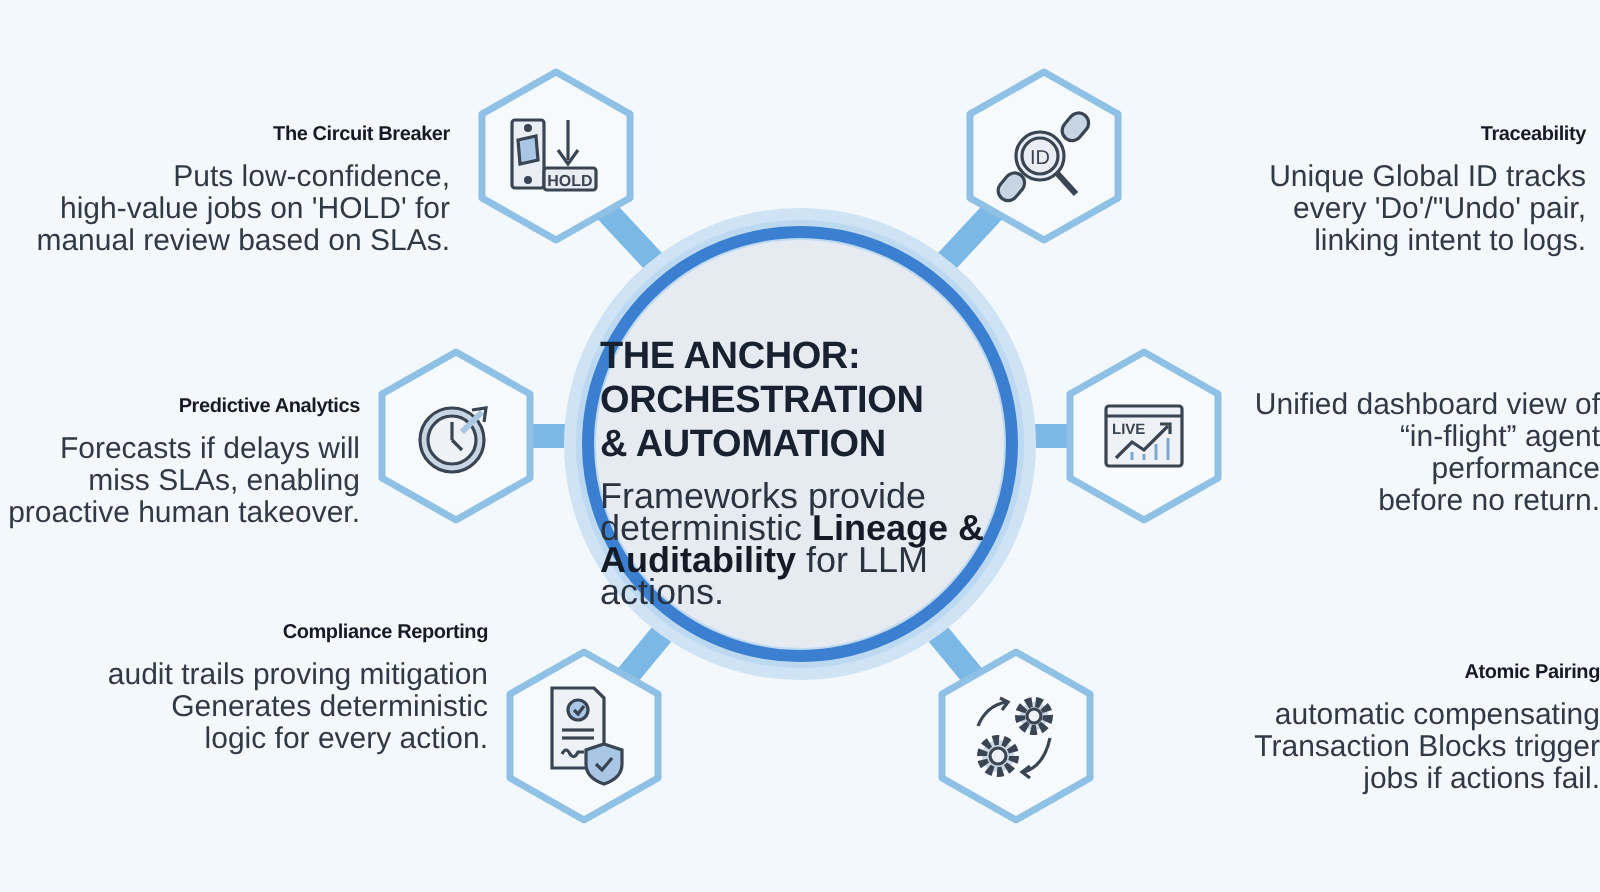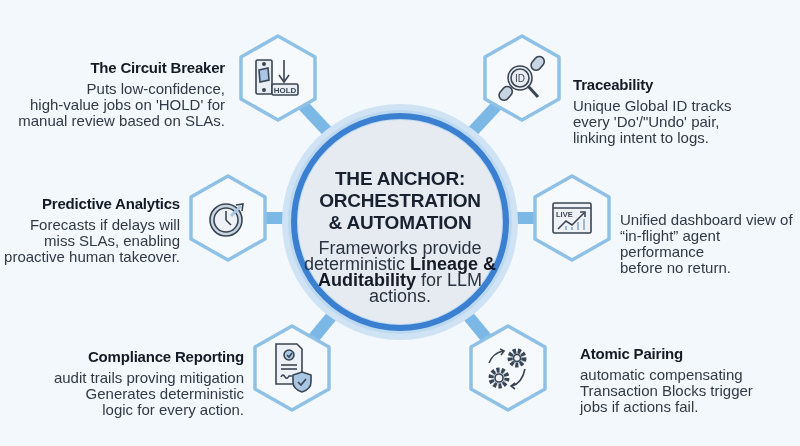--- a/index.html
+++ b/index.html
@@ -4,25 +4,25 @@
 <style>
   html, body { margin: 0; padding: 0; }
   body {
     width: 800px; height: 446px; overflow: hidden;
     background: #f3f8fc;
     font-family: "Liberation Sans", "DejaVu Sans", sans-serif;
     position: relative;
   }
   #diagram { position: absolute; left: 0; top: 0; width: 800px; height: 446px; }
   .feature { position: absolute; color: #2a3340; }
-  .feature .title { font-weight: bold; font-size: 15px; color: #141b26; line-height: 18px; margin-bottom: 4px; letter-spacing: -0.2px; }
+  .feature .title { font-weight: bold; font-size: 10px; color: #141b26; line-height: 18px; margin-bottom: 4px; letter-spacing: -0.2px; }
   .feature .desc { font-size: 15px; line-height: 16px; color: #303a46; }
   .feature.left { text-align: right; }
-  .feature.right { text-align: left; margin-top: 17px; }
-  .center-text { position: absolute; left: 300px; top: 168px; width: 200px; text-align: center; }
+  .feature.right { text-align: right; }
+  .center-text { position: absolute; left: 300px; top: 168px; width: 200px; }
   .center-title { font-weight: bold; font-size: 19px; line-height: 22px; color: #17212f; letter-spacing: -0.2px; }
   .center-desc { margin-top: 6px; font-size: 18px; line-height: 16px; color: #2a3340; }
   .center-desc b { color: #141b26; }
 </style>
 </head>
 <body>
 
 <svg id="diagram" viewBox="0 0 800 446" xmlns="http://www.w3.org/2000/svg">
 
   <g stroke="#7cb8e6" stroke-width="12" stroke-linecap="butt">
@@ -156,21 +156,21 @@
 </div>
 
 <div class="feature right" style="left:620px; top:195px; width:180px;">
   <div class="desc">
     <div>Unified dashboard view of</div>
     <div>“in-flight” agent performance</div>
     <div>before no return.</div>
   </div>
 </div>
 
-<div class="feature left" style="right:556px; top:348px; width:230px;">
+<div class="feature left" style="right:556px; top:308px; width:230px;">
   <div class="title">Compliance Reporting</div>
   <div class="desc">
     <div>audit trails proving mitigation</div>
     <div>Generates deterministic</div>
     <div>logic for every action.</div>
   </div>
 </div>
 
 <div class="feature right" style="left:580px; top:328px; width:220px;">
   <div class="title">Atomic Pairing</div>

